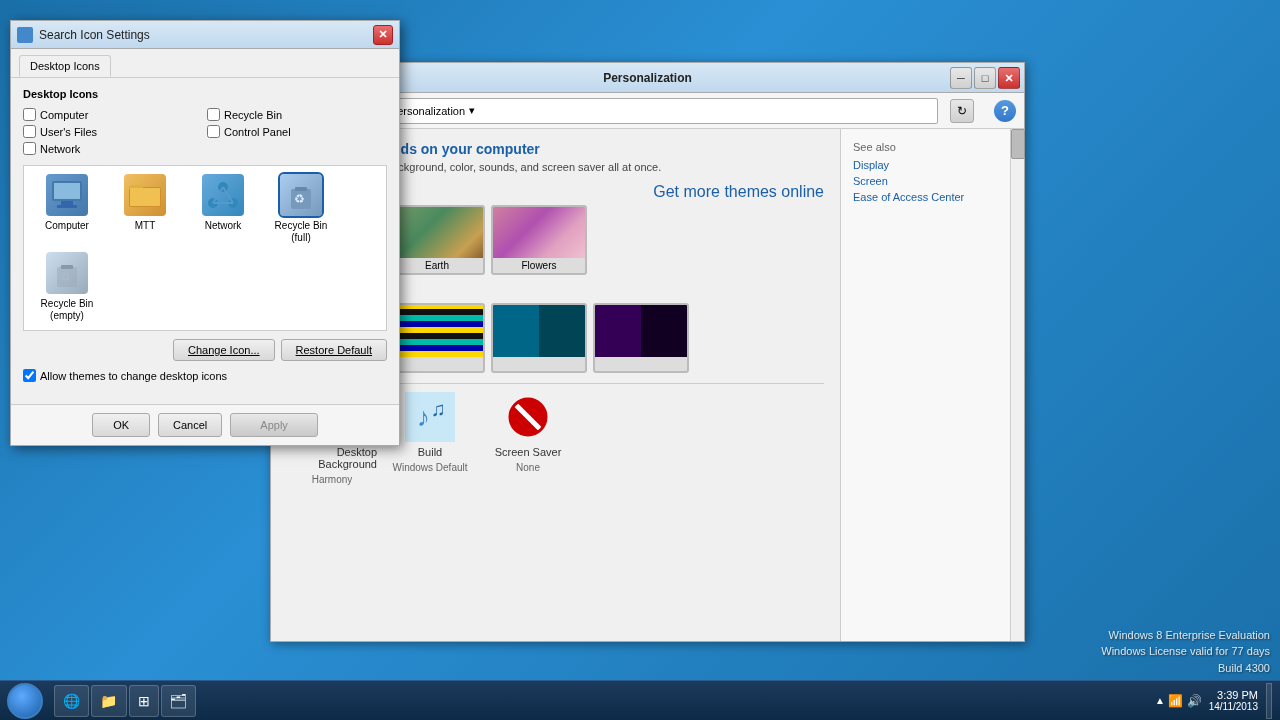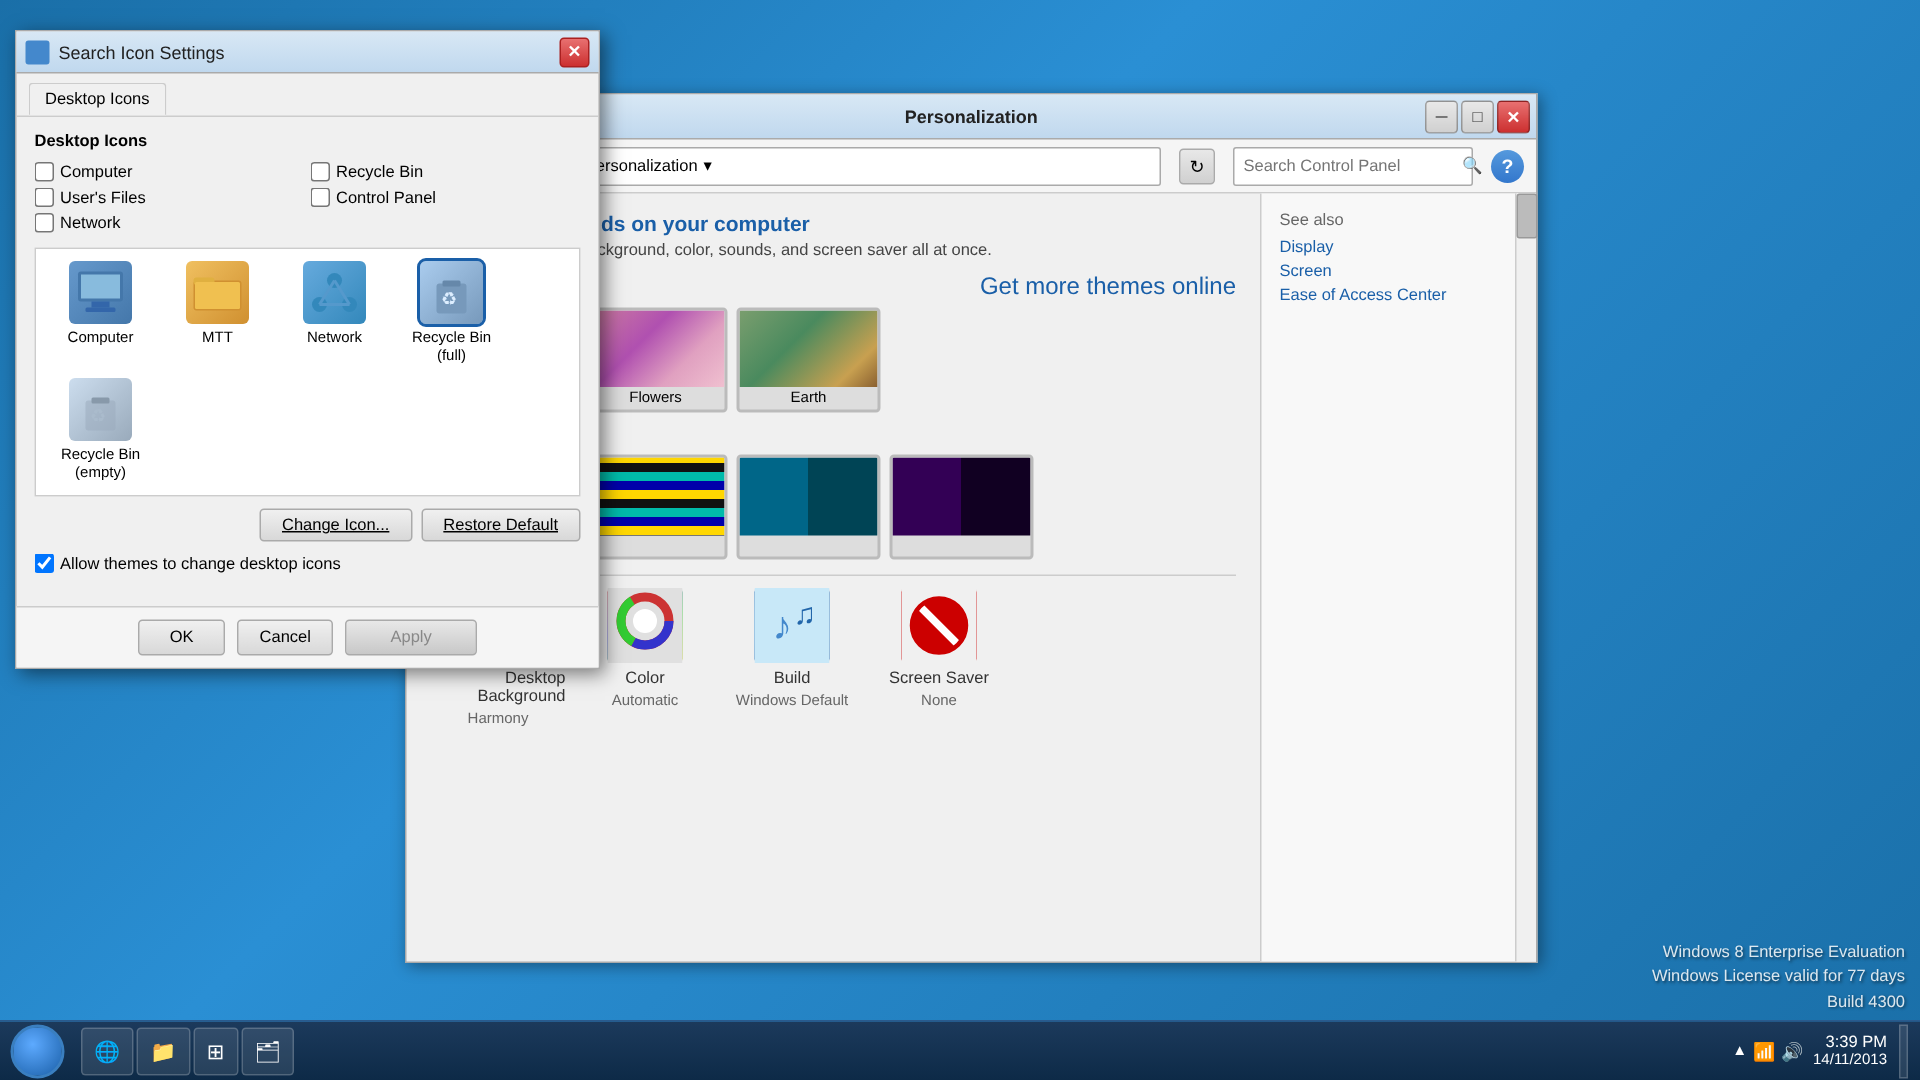--- a/index.html
+++ b/index.html
@@ -614,24 +614,20 @@
   <div class="personalization-toolbar">
     <div class="toolbar-back">◀</div>
     <div style="width:4px"></div>
     <div class="breadcrumb-bar">
       <span>Panel Items › Personalization</span>
       <span>▾</span>
     </div>
     <div style="width:4px"></div>
     <div style="width:24px;height:24px;background:linear-gradient(to bottom,#e8e8e8,#d0d0d0);border:1px solid #aaa;border-radius:3px;display:flex;align-items:center;justify-content:center;cursor:pointer;">↻</div>
     <div style="width:4px"></div>
-    <div class="search-bar">
-      <input type="text" placeholder="Search Control Panel" style="">
-      <span>🔍</span>
-    </div>
     <div style="width:4px"></div>
     <div class="help-btn">?</div>
   </div>
 
   <div class="personalization-content">
     <div class="personalization-main">
       <h2 class="section-title" style="font-size:14px;color:#1a5fa8;margin-bottom:4px;">visuals and sounds on your computer</h2>
       <p class="section-desc" style="font-size:11px;color:#444;margin-bottom:10px;">change the desktop background, color, sounds, and screen saver all at once.</p>
 
       <div style="display:flex;justify-content:space-between;align-items:center;margin-bottom:4px;">
@@ -640,27 +636,27 @@
       </div>
 
       <div class="themes-grid">
 
         <div class="theme-item">
           <div class="theme-preview theme-windows"></div>
           <span class="theme-label">ws</span>
         </div>
 
         <div class="theme-item">
+          <div class="theme-preview theme-earth"></div>
+          <span class="theme-label">Earth</span>
+        </div>
+
+        <div class="theme-item">
           <div class="theme-preview theme-flowers"></div>
           <span class="theme-label">Flowers</span>
-        </div>
-
-        <div class="theme-item">
-          <div class="theme-preview theme-earth"></div>
-          <span class="theme-label">Earth</span>
         </div>
       </div>
 
       <div style="margin-bottom:4px;">
         <span style="font-size:11px;color:#333;">Themes (4)</span>
       </div>
 
       <div class="themes-grid">
         <div class="theme-item">
           <div class="theme-preview theme-dark1" style="background:#111;"></div>
@@ -688,33 +684,20 @@
               <rect width="40" height="40" fill="#5599cc"></rect>
               <ellipse cx="20" cy="28" rx="18" ry="8" fill="#7ab847"></ellipse>
               <circle cx="20" cy="18" r="10" fill="#fff9c0" opacity="0.9"></circle>
               <circle cx="20" cy="18" r="8" fill="#ffe060"></circle>
             </svg>
           </div>
           <span class="bottom-label">Desktop Background</span>
           <span class="bottom-sublabel">Harmony</span>
         </div>
 
-        <div class="bottom-item">
-          <div class="bottom-icon icon-color">
-            <svg width="50" height="50" viewBox="0 0 50 50">
-              <rect width="50" height="50" fill="#e0e0e0"></rect>
-              <circle cx="25" cy="22" r="16" fill="none" stroke="#cc3333" stroke-width="6"></circle>
-              <circle cx="25" cy="22" r="16" fill="none" stroke="#3333cc" stroke-width="6" stroke-dasharray="33 67" stroke-dashoffset="0"></circle>
-              <circle cx="25" cy="22" r="16" fill="none" stroke="#33cc33" stroke-width="6" stroke-dasharray="33 67" stroke-dashoffset="-33"></circle>
-              <circle cx="25" cy="22" r="8" fill="white"></circle>
-            </svg>
-          </div>
-          <span class="bottom-label">Color</span>
-          <span class="bottom-sublabel">Automatic</span>
-        </div>
 
         <div class="bottom-item">
           <div class="bottom-icon icon-sounds">
             <svg width="50" height="50" viewBox="0 0 50 50">
               <rect width="50" height="50" fill="#c8e8f8"></rect>
               <text x="12" y="34" font-size="26" fill="#4488cc">♪</text>
               <text x="26" y="24" font-size="20" fill="#2266aa">♫</text>
             </svg>
           </div>
           <span class="bottom-label">Build</span>

